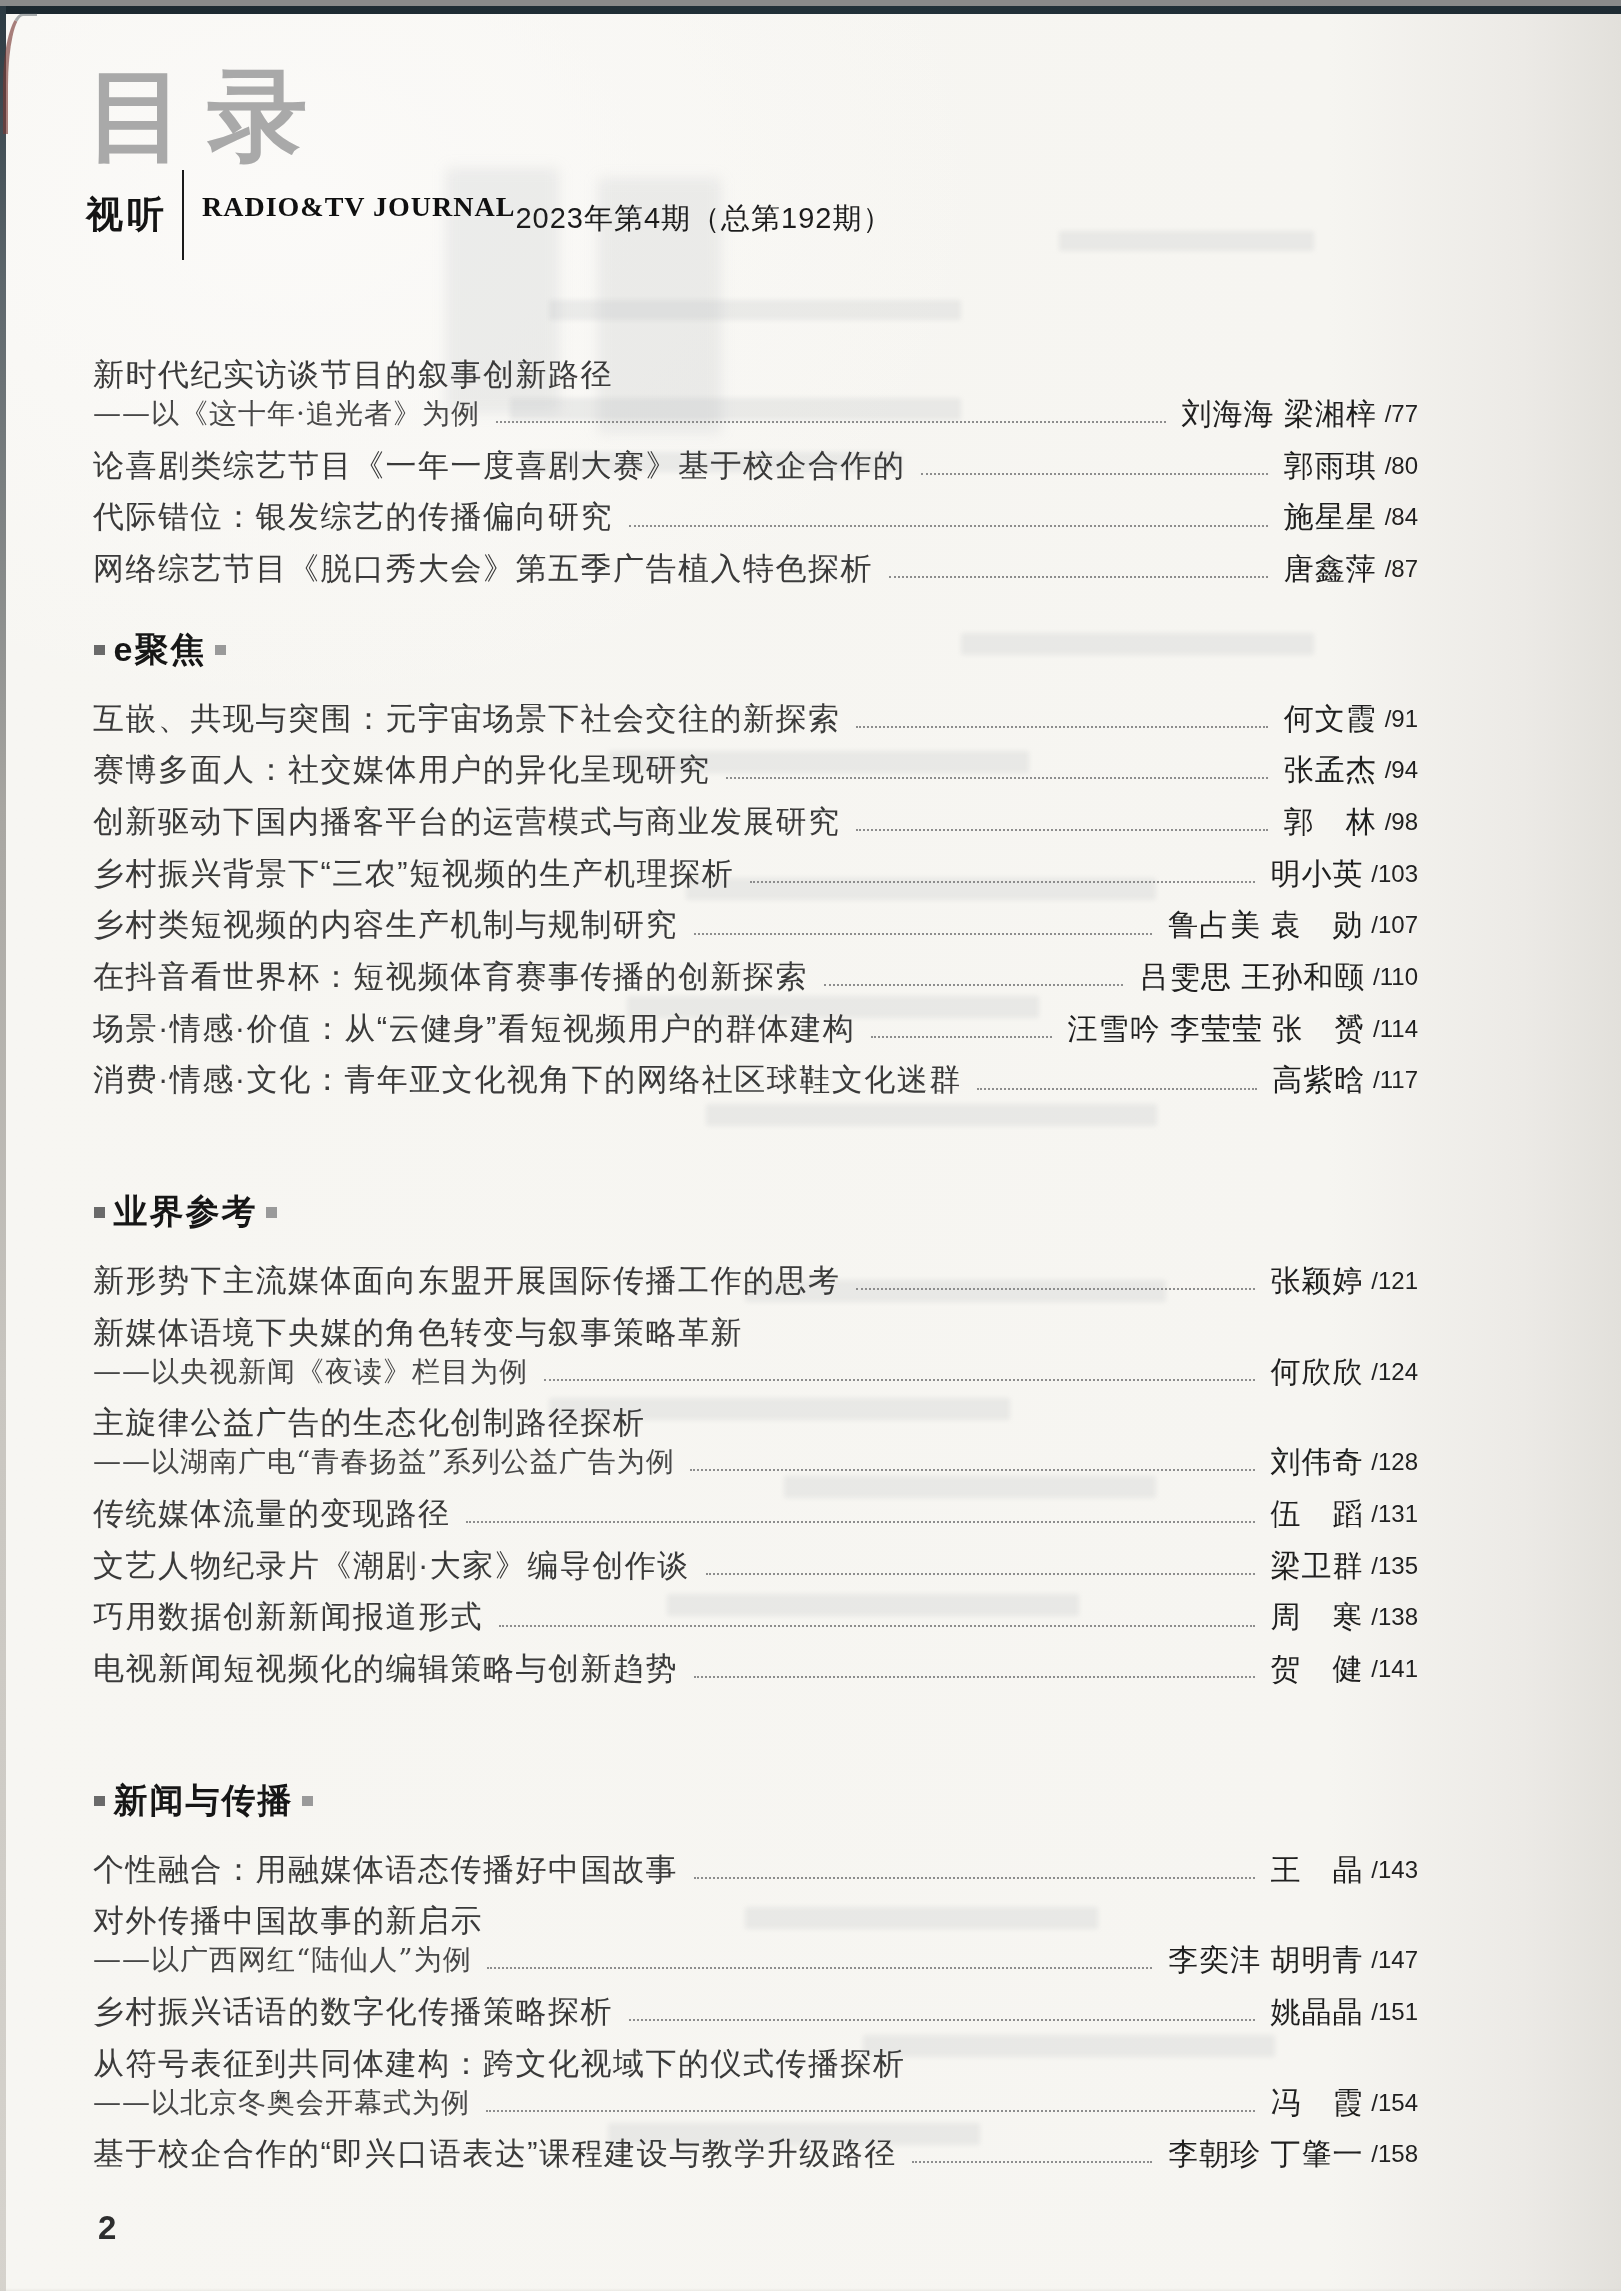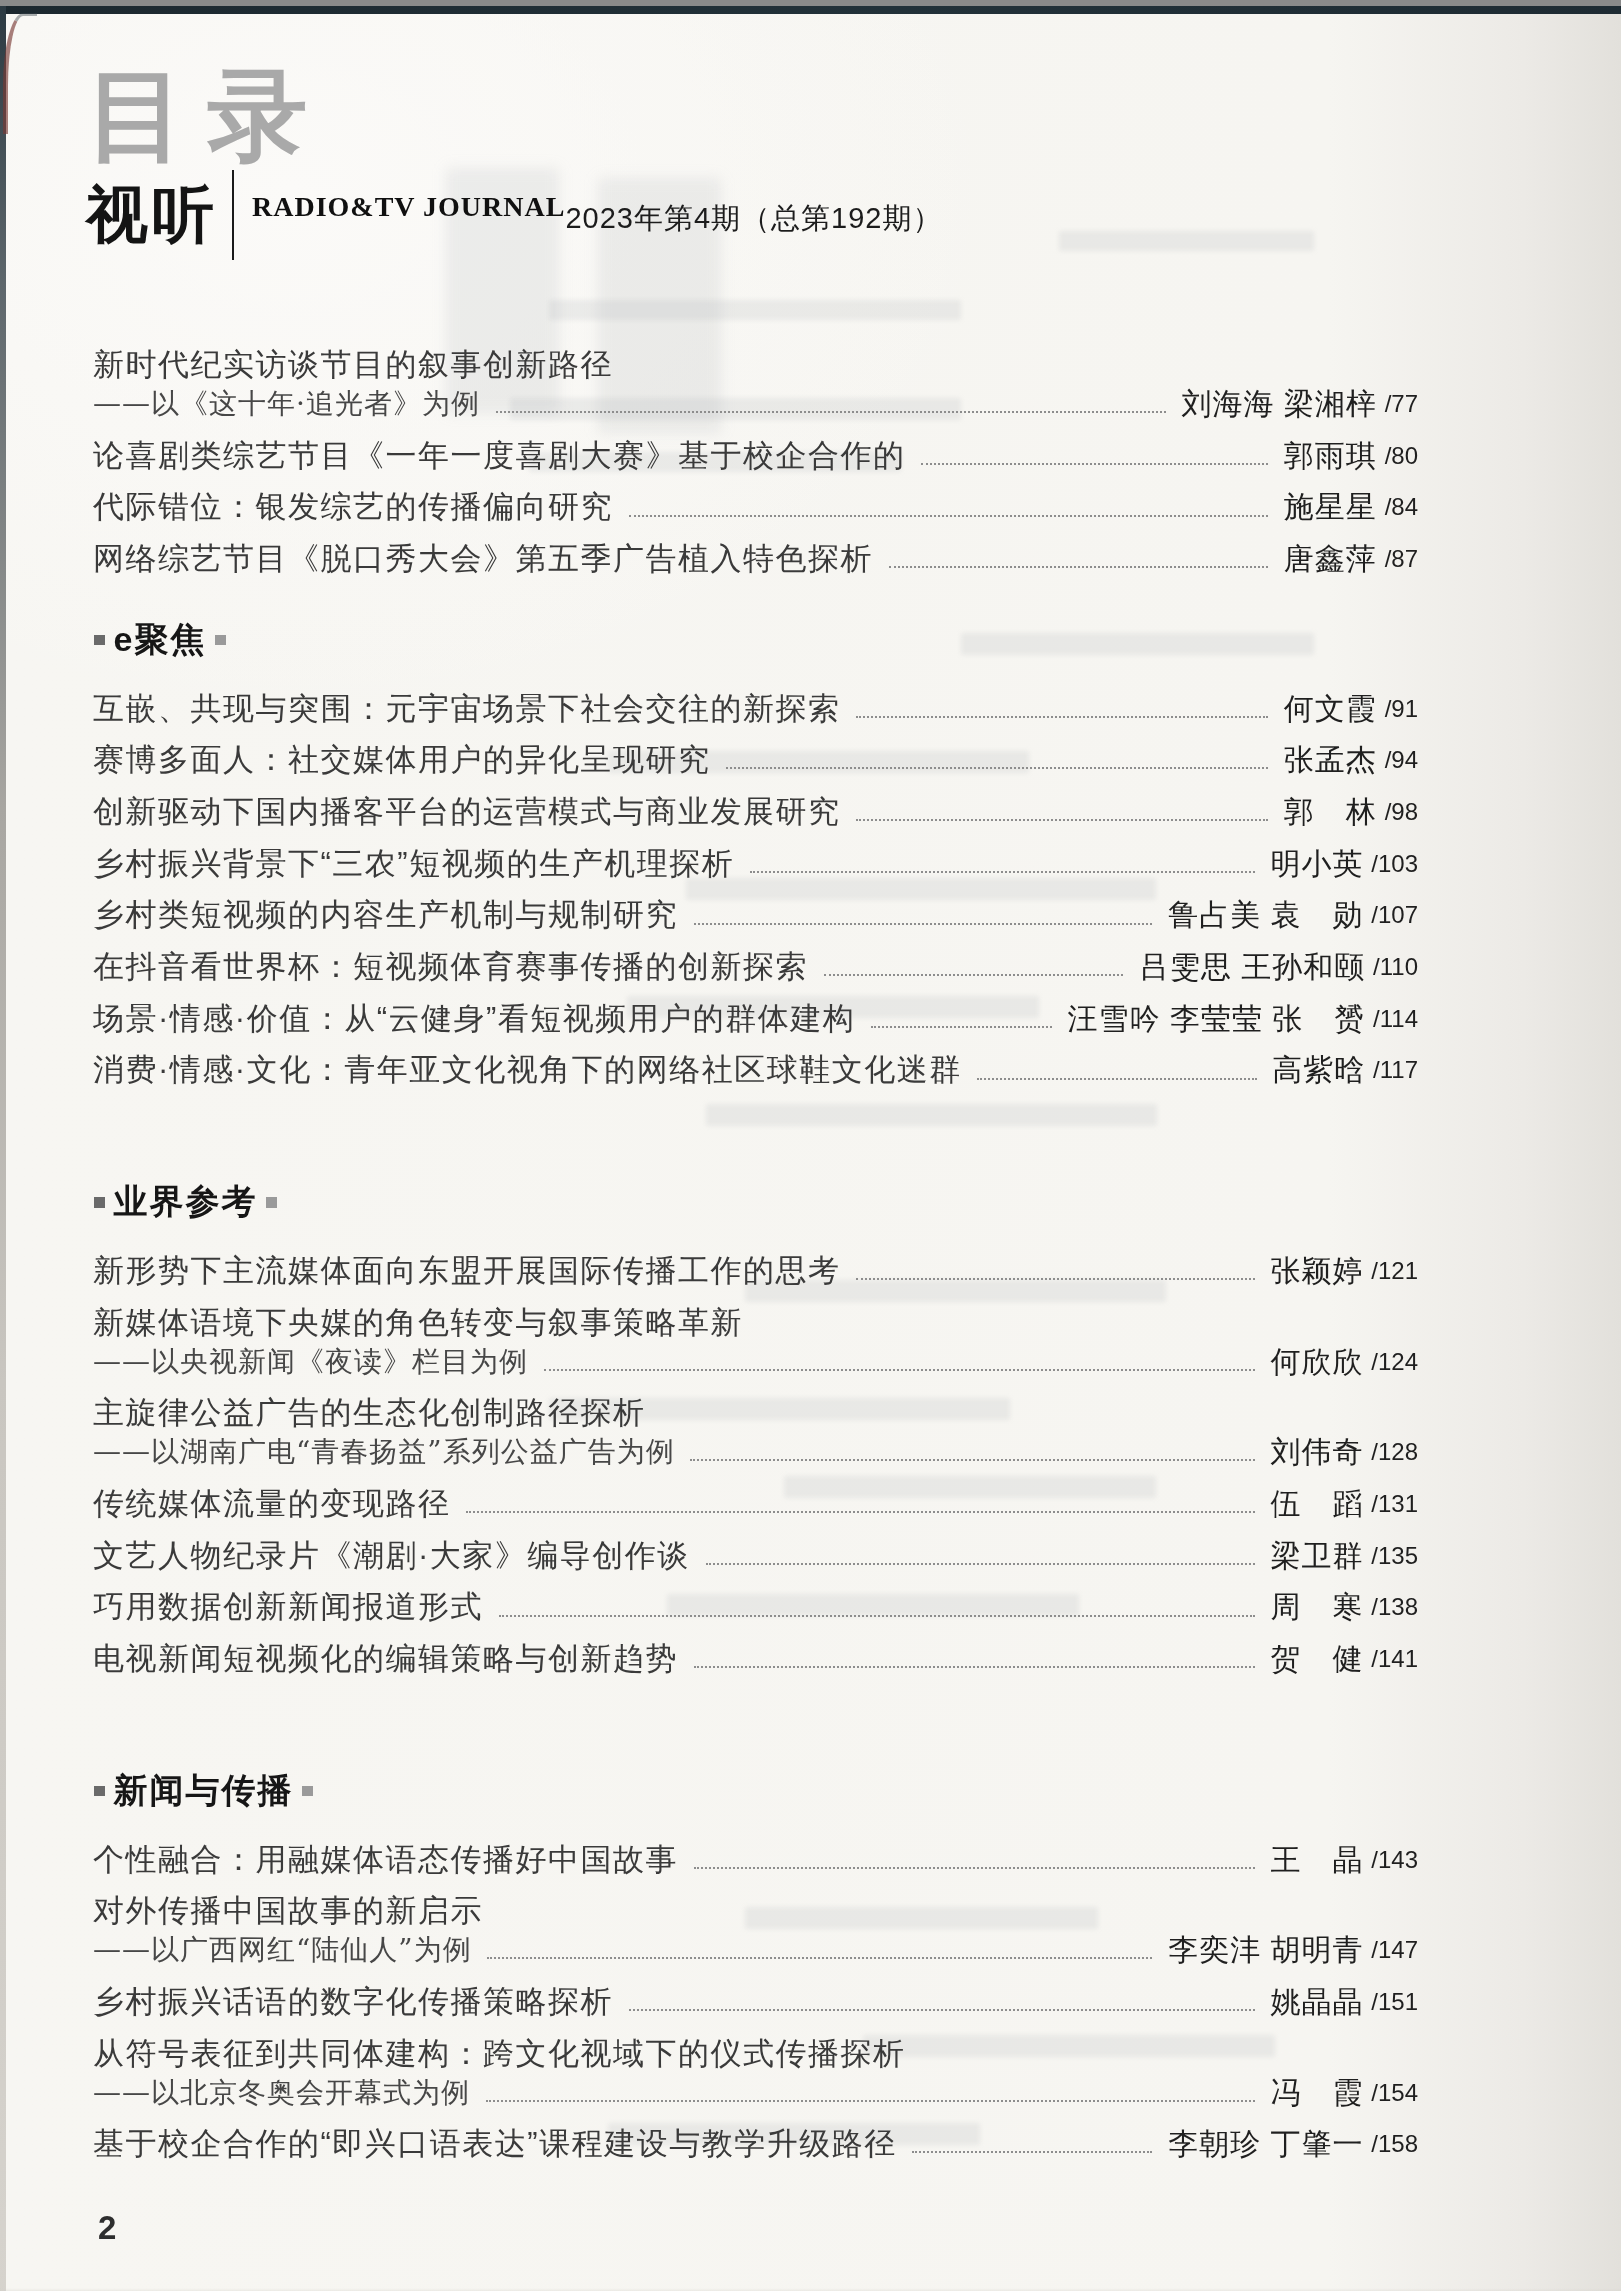--- a/index.html
+++ b/index.html
@@ -24,28 +24,28 @@
     border-radius:60% 0 0 0;opacity:.85;}
   .edge-bottom{position:absolute;left:0;right:0;bottom:0;height:9.8px;background:linear-gradient(to bottom,rgba(0,0,0,0),#cfccc6);}
   
   .bleed{position:absolute;background:rgba(150,156,162,0.14);filter:blur(2.9px);border-radius:2.9px;}
   .bleed.big{background:rgba(160,166,172,0.16);filter:blur(6.9px);}
 
   
   .masthead{position:absolute;left:86px;top:57px;}
   .toc-title{font-size:100px;line-height:1.05;font-weight:bold;color:#a9a9a9;letter-spacing:21.6px;}
   .brand-row{display:flex;align-items:center;margin-top:2px;}
-  .brand-cn{font-size:62px;font-weight:bold;color:#141414;letter-spacing:3.9px;text-align:right;}
+  .brand-cn{font-size:37px;font-weight:bold;color:#141414;letter-spacing:3.9px;text-align:right;}
   .brand-divider{width:2.9px;height:90px;background:#1a1a1a;margin:0 17.6px 0 13.7px;}
   .brand-meta{display:flex;flex-direction:row;justify-content:center;}
   .brand-en{font-family:"Liberation Serif", serif;font-weight:bold;font-size:28px;letter-spacing:1px;color:#101010;}
   .brand-issue{font-size:29px;color:#1c1c1c;margin-top:7.8px;letter-spacing:1px;}
 
   
-  .toc{position:absolute;left:93px;top:339px;width:1325px;}
+  .toc{position:absolute;left:93px;top:349px;width:1325px;}
   .entry{margin-bottom:12.7px;}
   .entry-line{display:flex;align-items:flex-end;line-height:39px;}
   .entry-title{font-size:31px;color:#3a3a3a;letter-spacing:1.5px;white-space:nowrap;}
   .entry-subtitle{font-family:"DejaVu Serif", serif;font-size:28px;color:#474747;letter-spacing:1px;white-space:nowrap;}
   .leader{flex:1;min-width:35px;border-bottom:2.9px dotted #8d8d8d;margin:0 15.7px 9.8px 15.7px;}
   .entry-authors{font-size:30px;color:#1f1f1f;white-space:pre;letter-spacing:1px;}
   .entry-page{font-size:24px;color:#1f1f1f;margin-left:7.8px;white-space:nowrap;}
   .section-header{display:flex;align-items:center;margin:90px 0 25.5px -7.8px;}
   .section-header.small-gap{margin-top:39px;}
   .sq{width:10.8px;height:10.8px;background:#6a6a6a;margin:0 8.8px;}

